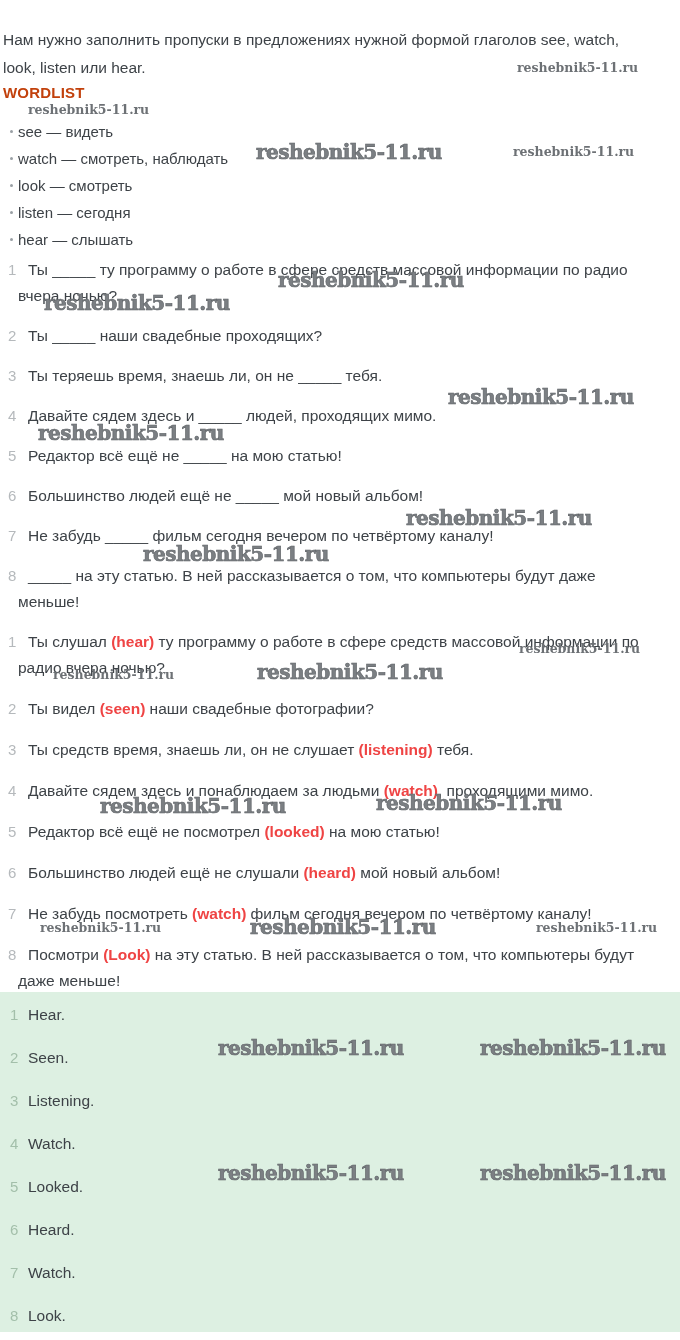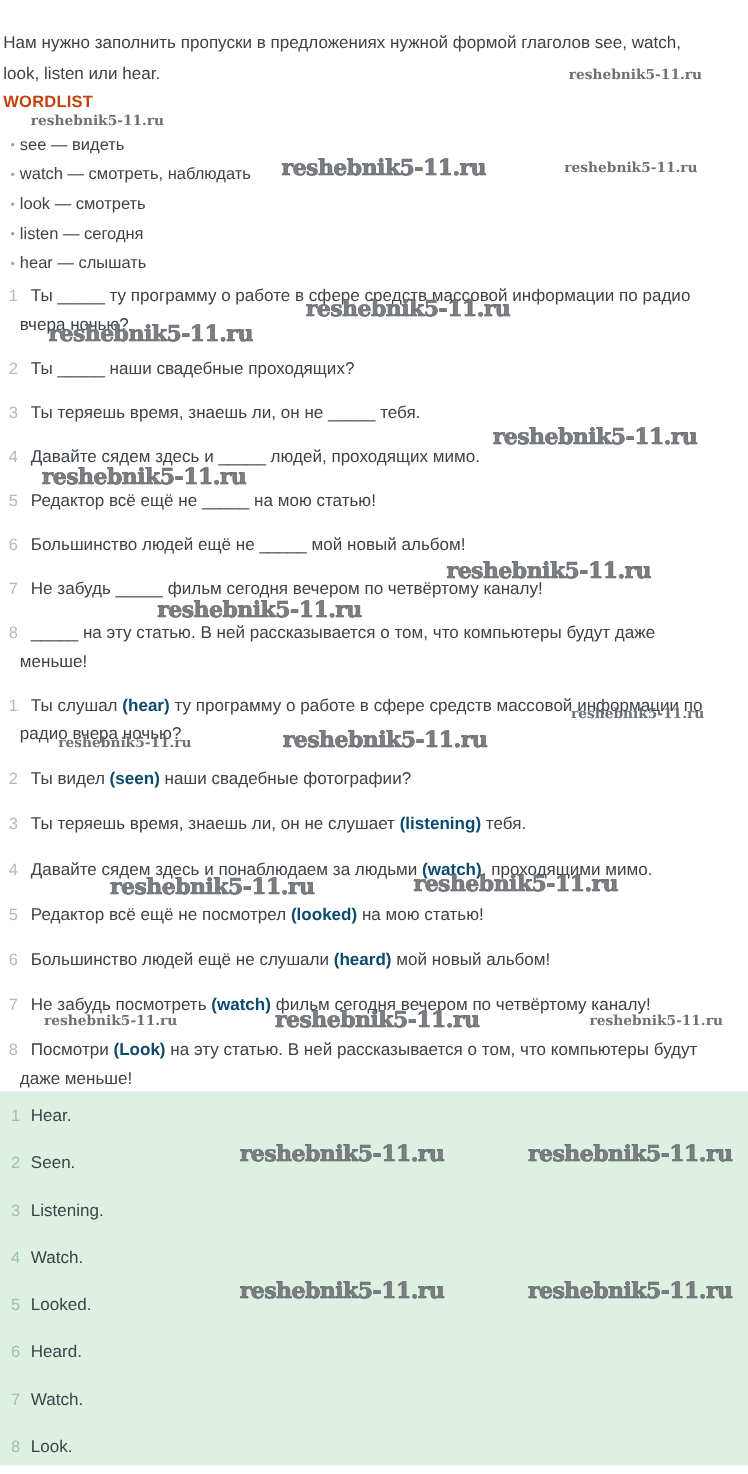--- a/index.html
+++ b/index.html
@@ -47,21 +47,21 @@
     text-indent:10px;
     font-size:15.5px;line-height:26px;
     margin-bottom:14px;
   }
   ol.qlist.answers li{margin-bottom:15px;}
   ol.qlist .num{
     position:absolute;left:8px;top:0;
     text-indent:0;
     color:#b5b9bc;font-size:15px;
   }
-  ol.qlist b{font-weight:bold;color:#0c4a6e;}
+  ol.qlist b{font-weight:bold;color:#ef4444;}
   
   .final-panel{
     position:absolute;left:0;top:972px;
     width:680px;height:340px;
     background:#ddf0e2;
     box-sizing:border-box;
     padding-top:10px;
   }
   .final-panel ol{list-style:none;margin:0;padding:0;}
   .final-panel li{
@@ -112,21 +112,21 @@
     <li><span class="num">4</span><span class="txt">Давайте сядем здесь и _____ людей, проходящих мимо.</span></li>
     <li><span class="num">5</span><span class="txt">Редактор всё ещё не _____ на мою статью!</span></li>
     <li><span class="num">6</span><span class="txt">Большинство людей ещё не _____ мой новый альбом!</span></li>
     <li><span class="num">7</span><span class="txt">Не забудь _____ фильм сегодня вечером по четвёртому каналу!</span></li>
     <li><span class="num">8</span><span class="txt">_____ на эту статью. В ней рассказывается о том, что компьютеры будут даже меньше!</span></li>
   </ol>
 
   <ol class="qlist answers">
     <li><span class="num">1</span><span class="txt"><span>Ты слушал </span><b>(hear)</b><span> ту программу о работе в сфере средств массовой информации по радио вчера ночью?</span></span></li>
     <li><span class="num">2</span><span class="txt"><span>Ты видел </span><b>(seen)</b><span> наши свадебные фотографии?</span></span></li>
-    <li><span class="num">3</span><span class="txt"><span>Ты теряешь время, знаешь ли, он не слушает </span><b>(listening)</b><span> тебя.</span></span></li>
+    <li><span class="num">3</span><span class="txt"><span>Ты средств время, знаешь ли, он не слушает </span><b>(listening)</b><span> тебя.</span></span></li>
     <li><span class="num">4</span><span class="txt"><span>Давайте сядем здесь и понаблюдаем за людьми </span><b>(watch)</b><span>, проходящими мимо.</span></span></li>
     <li><span class="num">5</span><span class="txt"><span>Редактор всё ещё не посмотрел </span><b>(looked)</b><span> на мою статью!</span></span></li>
     <li><span class="num">6</span><span class="txt"><span>Большинство людей ещё не слушали </span><b>(heard)</b><span> мой новый альбом!</span></span></li>
     <li><span class="num">7</span><span class="txt"><span>Не забудь посмотреть </span><b>(watch)</b><span> фильм сегодня вечером по четвёртому каналу!</span></span></li>
     <li><span class="num">8</span><span class="txt"><span>Посмотри </span><b>(Look)</b><span> на эту статью. В ней рассказывается о том, что компьютеры будут даже меньше!</span></span></li>
   </ol>
 
   <div class="final-panel">
     <ol>
       <li><span class="num">1</span><span>Hear.</span></li>

